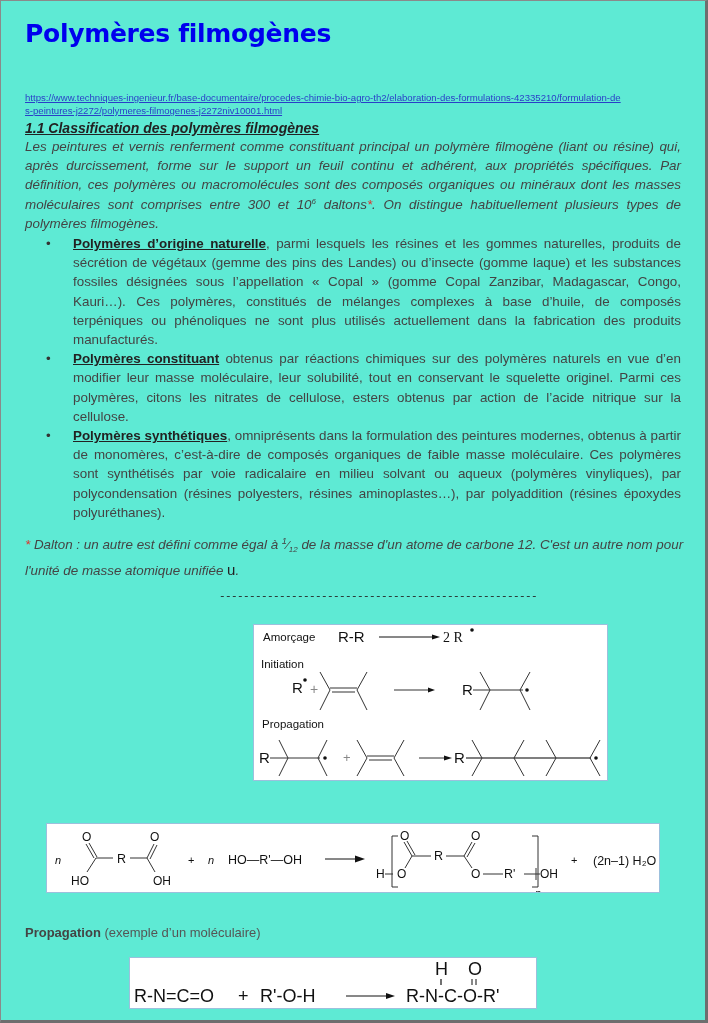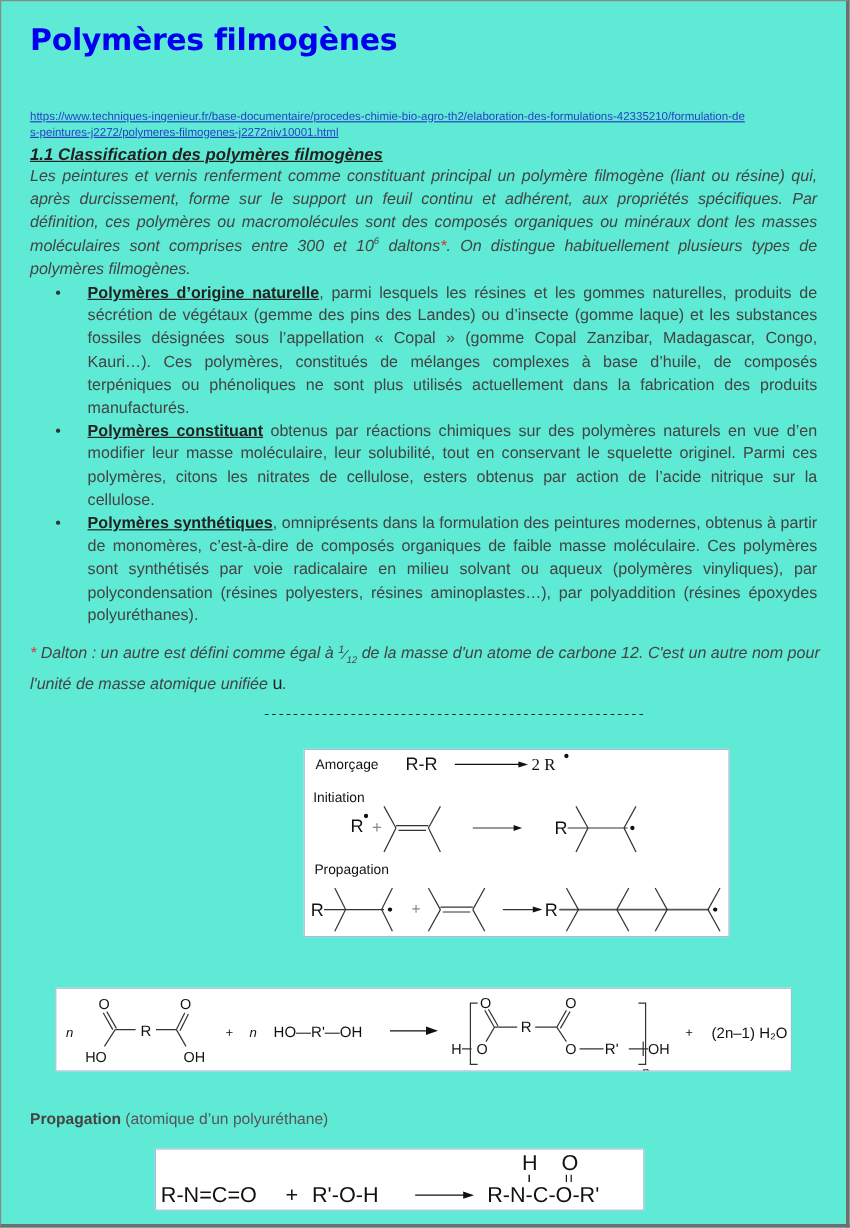--- a/index.html
+++ b/index.html
@@ -199,21 +199,21 @@
       <text x="424" y="54" font-size="12">O</text>
       <text x="457" y="54" font-size="12.5">R'</text>
       <text x="493" y="54" font-size="12">OH</text>
       <text x="488" y="73" font-size="11" font-style="italic">n</text>
       <text x="524" y="40" font-size="11">+</text>
       <text x="546" y="41" font-size="12.5">(2n–1) H₂O</text>
     </svg>
   </div>
 
   <div class="diag-label" style="left:24px; top:922px;">
-    <b>Propagation</b><span style="white-space:pre"> (atomique d’un polyuréthane)</span>
+    <b>Propagation</b><span style="white-space:pre"> (exemple d’un moléculaire)</span>
   </div>
   <div class="box" style="left:128px; top:956px; width:406px; height:50px;">
     <svg width="406" height="50" viewBox="0 0 406 50">
       <text x="4" y="44" font-size="18">R-N=C=O</text>
       <text x="108" y="44" font-size="18">+</text>
       <text x="130" y="44" font-size="18">R'-O-H</text>
       <line x1="216" y1="38" x2="258" y2="38" stroke="#111" stroke-width="1"></line>
       <polygon points="265,38 256,35 256,41" fill="#111"></polygon>
       <text x="276" y="44" font-size="18">R-N-C-O-R'</text>
       <text x="305" y="17" font-size="18">H</text>

